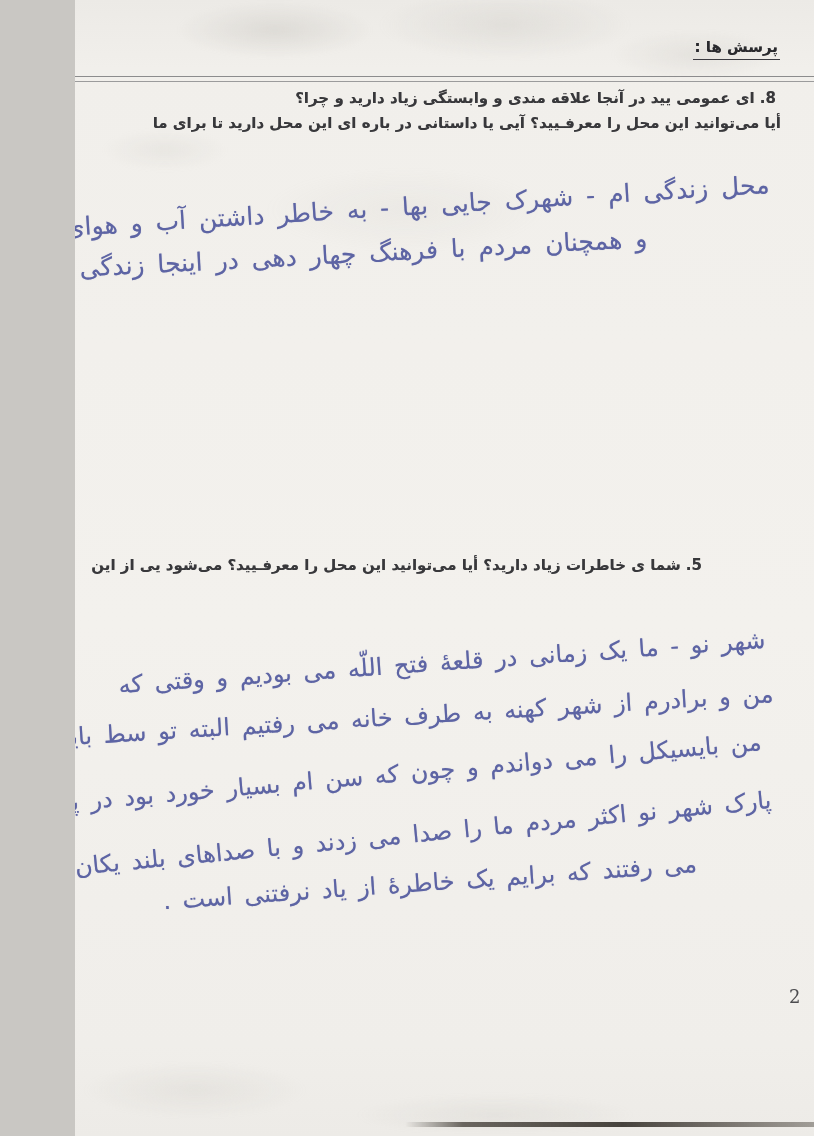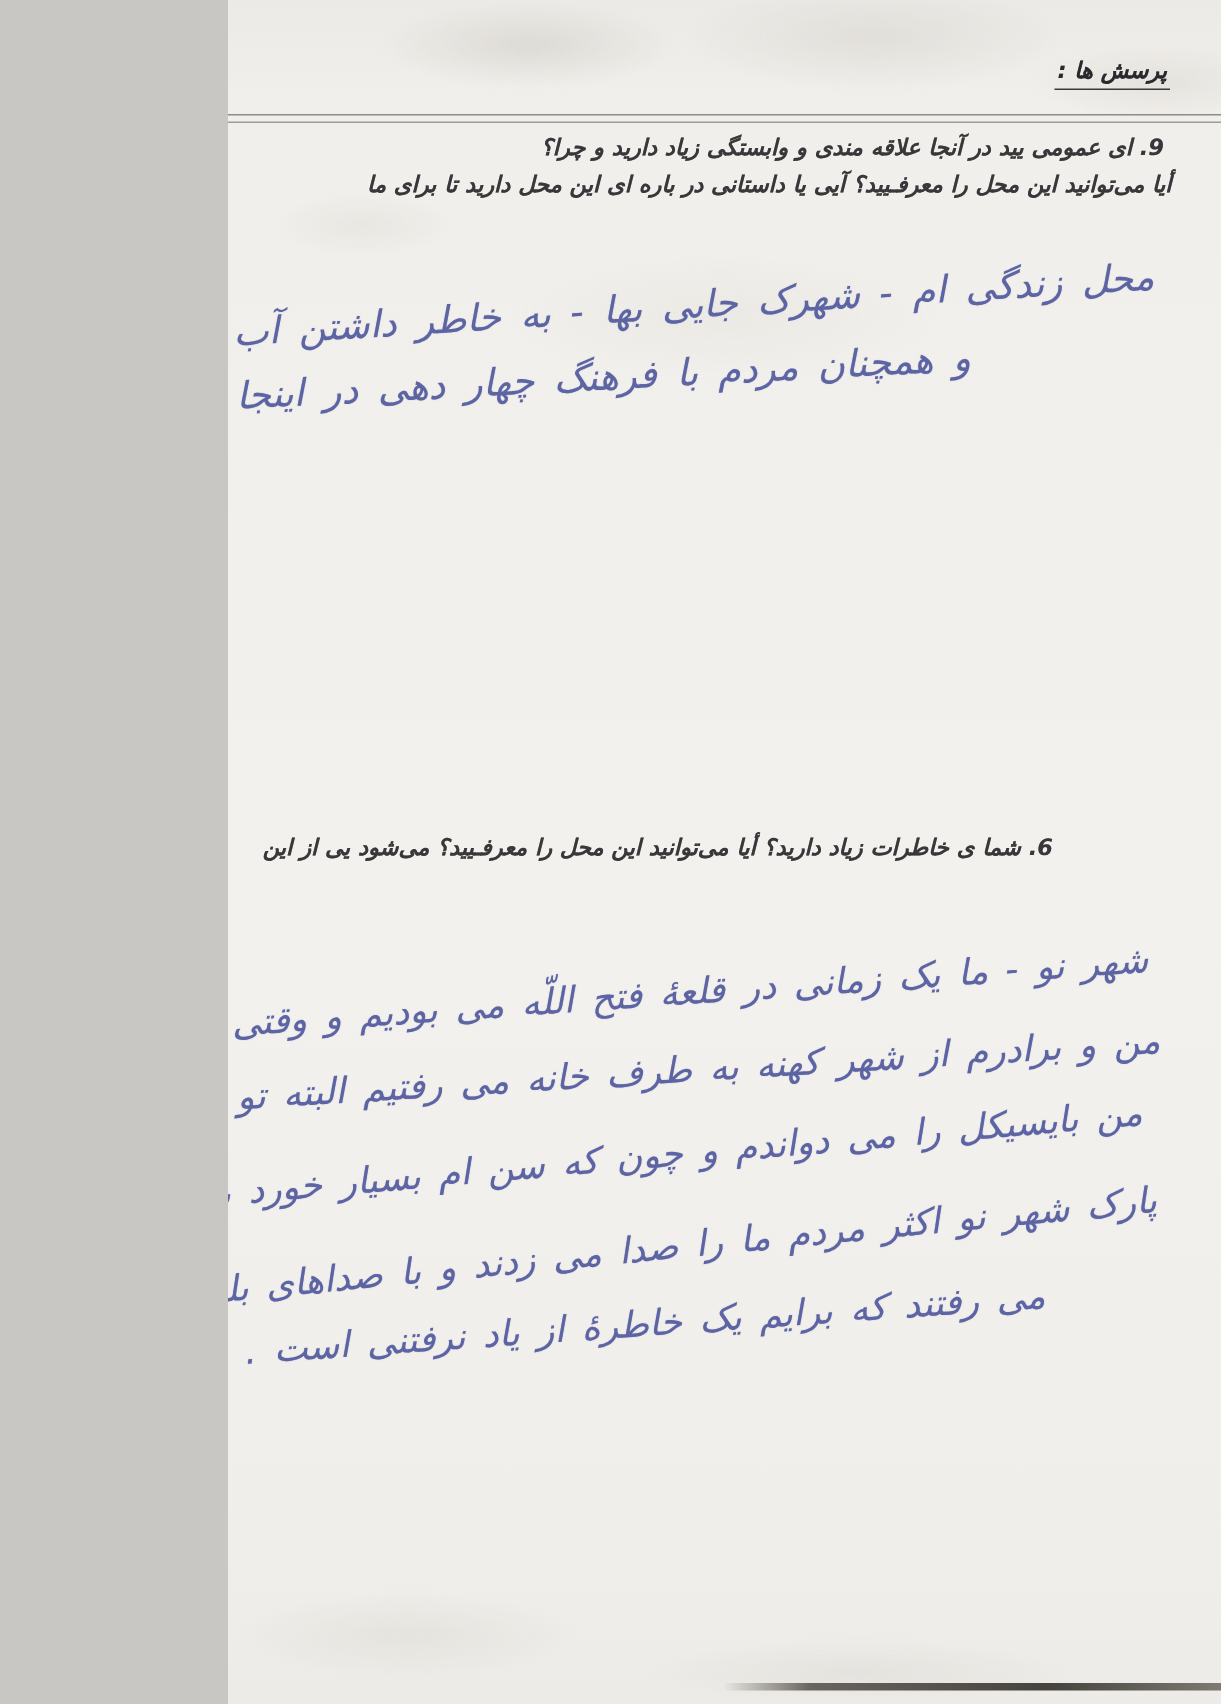--- a/index.html
+++ b/index.html
@@ -4,24 +4,23 @@
 <style>
   html,body{margin:0;padding:0;}
   body{
     width:814px;height:1136px;
     font-family:"DejaVu Sans",sans-serif;
     background:#c9c7c3;
     overflow:hidden;
   }
   .paper{
     position:relative;
-    width:662px;height:1136px;
+    width:739px;height:1136px;
     background:linear-gradient(180deg,#eceae6 0%,#f1efeb 6%,#f3f1ed 55%,#f0eeea 92%,#edebe7 100%);
     overflow:hidden;
-    font-style:italic;
   }
   
   .mottle{
     position:absolute;left:0;top:0;width:814px;height:320px;
     background:
       radial-gradient(140px 40px at 200px 30px, rgba(178,175,168,.28), rgba(178,175,168,0) 70%),
       radial-gradient(180px 50px at 430px 25px, rgba(182,179,172,.22), rgba(182,179,172,0) 70%),
       radial-gradient(120px 35px at 620px 55px, rgba(185,182,175,.20), rgba(185,182,175,0) 70%),
       radial-gradient(90px 30px at 90px 150px, rgba(190,187,180,.16), rgba(190,187,180,0) 70%),
       radial-gradient(200px 60px at 330px 210px, rgba(195,192,185,.12), rgba(195,192,185,0) 70%);
@@ -103,27 +102,27 @@
 
 <div class="paper">
 
   <div class="mottle"></div>
   <div class="mottle-bottom"></div>
   <div class="corner-line"></div>
 
   <div class="page-title">پرسش ها :</div>
   <div class="divider"></div>
 
-  <div class="q q1-l1">9.  ای عمومی  یید در آنجا علاقه مندی و وابستگی زیاد دارید و چرا؟</div>
+  <div class="q q1-l1">8.  ای عمومی  یید در آنجا علاقه مندی و وابستگی زیاد دارید و چرا؟</div>
   <div class="q q1-l2">أیا می‌توانید این محل را معرفـیید؟ آیی یا داستانی در باره ای این محل دارید تا برای ما</div>
 
   <div class="hw a1-l1">محل زندگی ام - شهرک جایی بها - به خاطر داشتن آب و هوای خوب</div>
   <div class="hw a1-l2">و همچنان مردم با فرهنگ چهار دهی در اینجا زندگی می کنند .</div>
 
-  <div class="q q2-l1">6. شما ی خاطرات زیاد دارید؟ أیا می‌توانید این محل را معرفـیید؟ می‌شود یی از این</div>
+  <div class="q q2-l1">5. شما ی خاطرات زیاد دارید؟ أیا می‌توانید این محل را معرفـیید؟ می‌شود یی از این</div>
 
   <div class="hw hw2 a2-l1">شهر نو -  ما یک زمانی در قلعهٔ فتح اللّه می بودیم و وقتی که</div>
   <div class="hw hw2 a2-l2">من و برادرم از شهر کهنه به طرف خانه می رفتیم البته تو سط بایسیکل</div>
   <div class="hw hw2 a2-l3">من بایسیکل را می دواندم و چون که سن ام بسیار خورد بود در پهلوی</div>
   <div class="hw hw2 a2-l4">پارک شهر نو اکثر مردم ما را صدا می زدند و با صداهای بلند یکان بیره</div>
   <div class="hw hw2 a2-l5">می رفتند که برایم یک خاطرهٔ از یاد نرفتنی است .</div>
 
   <div class="page-number">2</div>
 
   <div class="scan-edge"></div>

